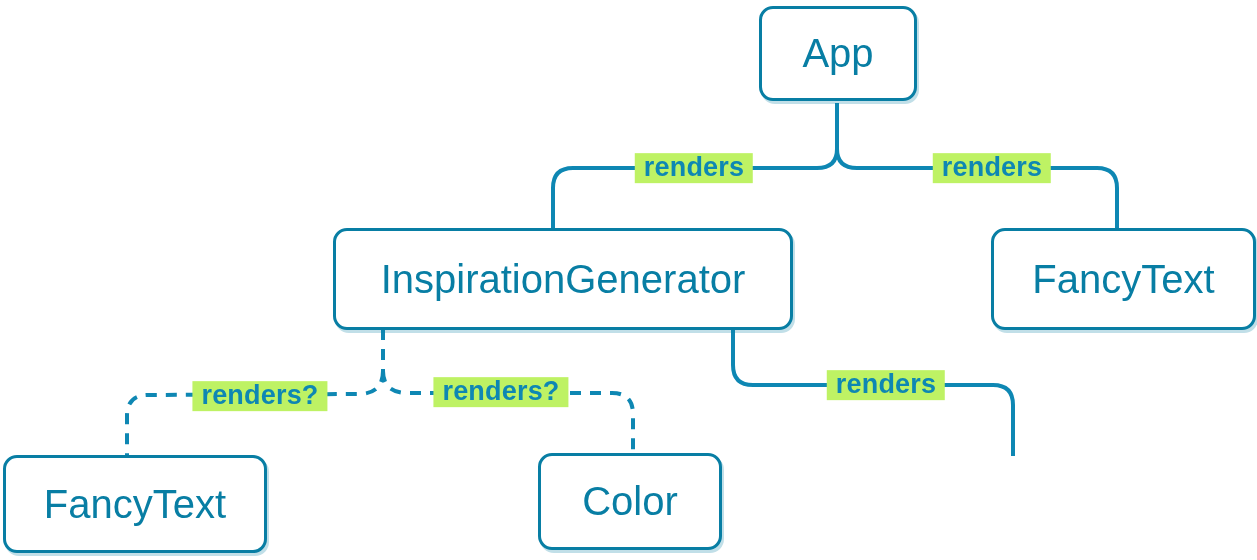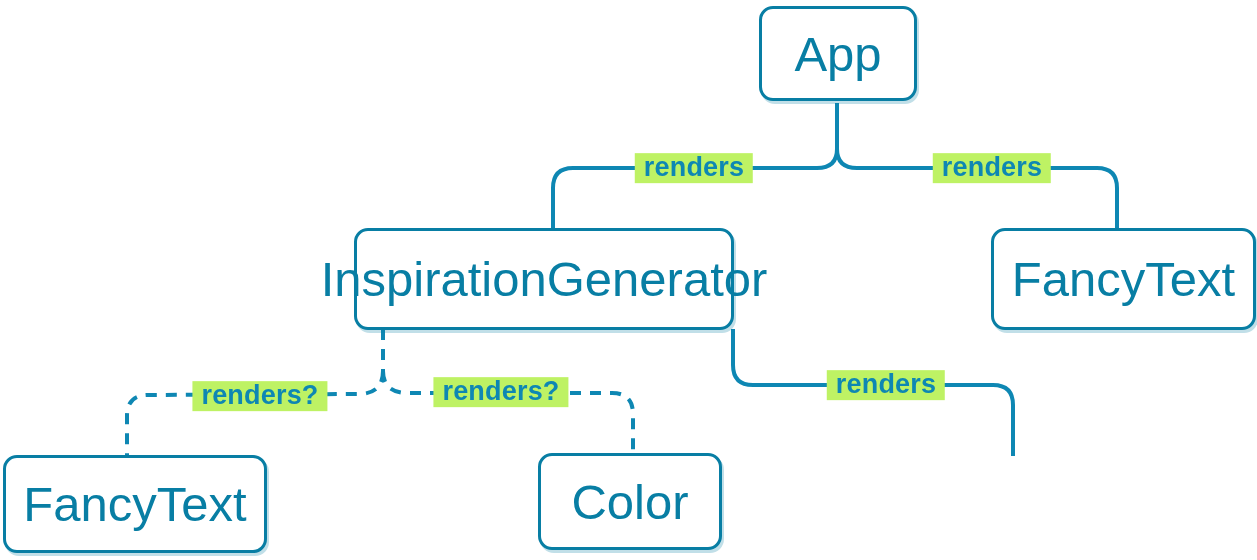--- a/index.html
+++ b/index.html
@@ -49,27 +49,27 @@
     background: #ffffff;
     border: 3.5px solid #087ea4;
     border-radius: 14px;
     box-shadow: 2px 3px 0 rgba(8, 126, 164, 0.25);
     display: flex;
     align-items: center;
     justify-content: center;
   }
   .node-label {
     color: #087ea4;
-    font-size: 49px;
+    font-size: 40px;
     font-weight: 400;
     white-space: nowrap;
   }
   
   .node-app                   { left: 759px; top: 6px;   width: 158px; height: 95px; }
-  .node-inspiration-generator { left: 354px; top: 228px; width: 380px; height: 102px; }
+  .node-inspiration-generator { left: 333px; top: 228px; width: 460px; height: 102px; }
   .node-fancy-text-top        { left: 991px; top: 228px; width: 265px; height: 102px; }
   .node-fancy-text-bottom     { left: 3px;   top: 455px; width: 264px; height: 98px; }
   .node-color                 { left: 538px; top: 453px; width: 184px; height: 97px; }
   .node-copyright             { left: 880px; top: 455px; width: 265px; height: 98px; }
   
   .label-app-ig        { left: 694px;  top: 168px; }
   .label-app-ft        { left: 992px;  top: 168px; }
   .label-ig-copyright  { left: 886px;  top: 385px; }
   .label-ig-ft         { left: 260px;  top: 396px; }
   .label-ig-color      { left: 501px;  top: 392px; }

